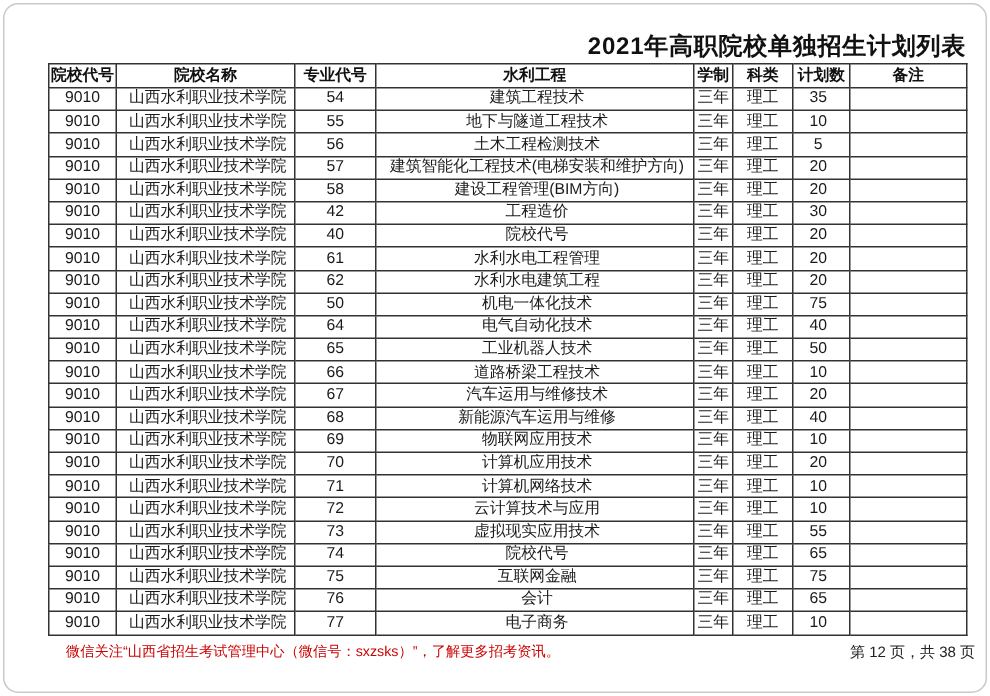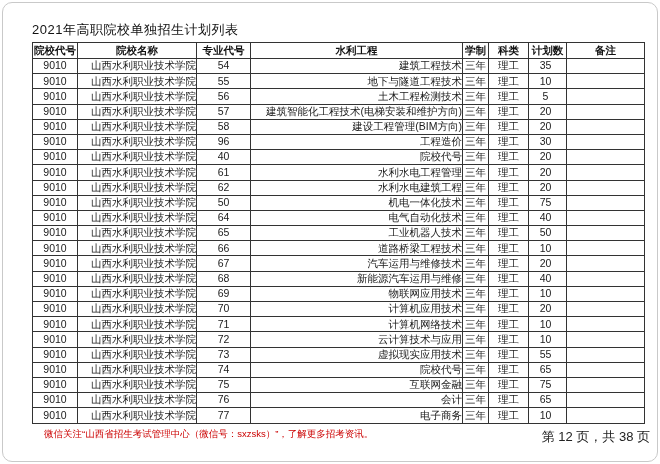--- a/index.html
+++ b/index.html
@@ -11,22 +11,22 @@
     overflow:hidden;
   }
   .page-frame {
     position:absolute; left:2px; top:2px; right:2px; bottom:2px;
     border:1px solid #c9c9c9;
     border-radius:10px;
     pointer-events:none;
   }
   .page-title {
     position:absolute; top:21px; left:32px; width:612px;
-    text-align:left;
-    font-size:13px; font-weight:normal; color:#111;
+    text-align:right;
+    font-size:16px; font-weight:bold; color:#111;
     letter-spacing:0.5px;
     white-space:nowrap;
   }
   table.plan-table {
     position:absolute; top:42px; left:32px;
     width:612px;
     border-collapse:collapse;
     table-layout:fixed;
     border:1.5px solid #2e2e2e;
   }
@@ -39,31 +39,31 @@
     overflow:hidden;
     white-space:nowrap;
   }
   .plan-table th {
     height:15px;
     font-weight:bold;
     color:#111;
   }
   .plan-table td { height:14.2px; }
   .c-center { text-align:center; }
-  .c-left   { text-align:right; padding-left:3px !important; }
+  .c-left   { text-align:center; padding-left:3px !important; }
   .c-right  { text-align:center; padding-right:4px !important; }
   .footer-notice {
     position:absolute; left:44px; top:428px;
     font-size:9.5px; font-weight:normal;
     color:#cc0000;
     white-space:nowrap;
   }
   .footer-page {
     position:absolute; right:10px; top:428px;
-    font-size:13px; color:#222;
+    font-size:10px; color:#222;
     white-space:nowrap;
   }
 </style>
 </head>
 <body>
 
 <div class="page-frame"></div>
 
 <div class="page-title">2021年高职院校单独招生计划列表</div>
 
@@ -137,21 +137,21 @@
         <td class="c-center">58</td>
         <td class="c-left">建设工程管理(BIM方向)</td>
         <td class="c-center">三年</td>
         <td class="c-center">理工</td>
         <td class="c-right">20</td>
         <td class="c-center"></td>
       </tr>
       <tr>
         <td class="c-center">9010</td>
         <td class="c-left">山西水利职业技术学院</td>
-        <td class="c-center">96</td>
+        <td class="c-center">42</td>
         <td class="c-left">工程造价</td>
         <td class="c-center">三年</td>
         <td class="c-center">理工</td>
         <td class="c-right">30</td>
         <td class="c-center"></td>
       </tr>
       <tr>
         <td class="c-center">9010</td>
         <td class="c-left">山西水利职业技术学院</td>
         <td class="c-center">40</td>

